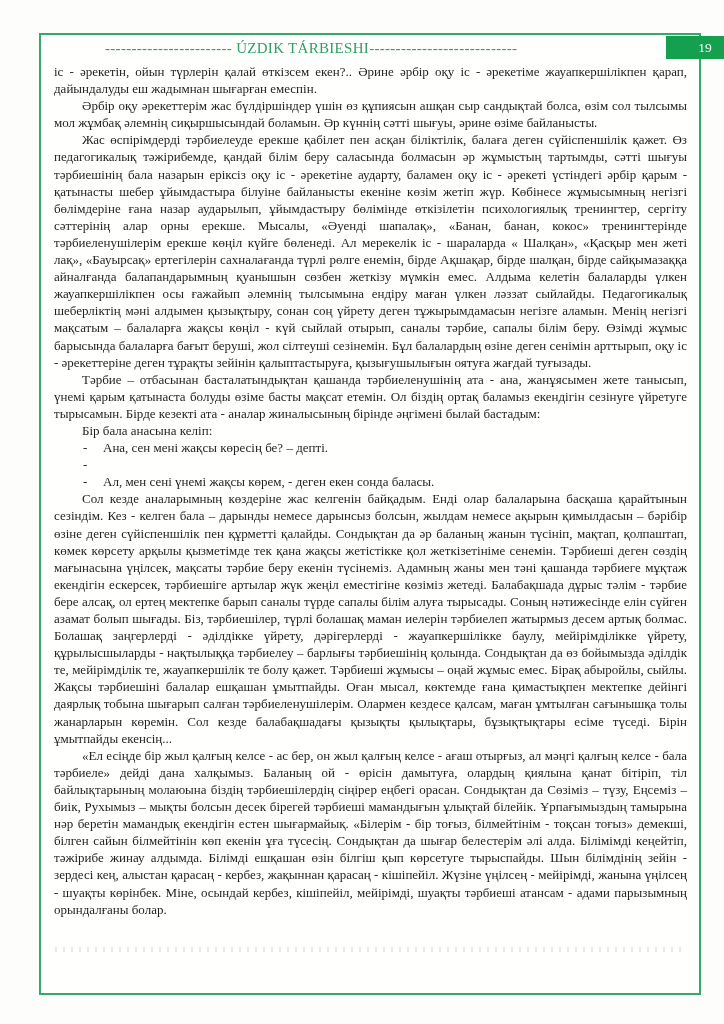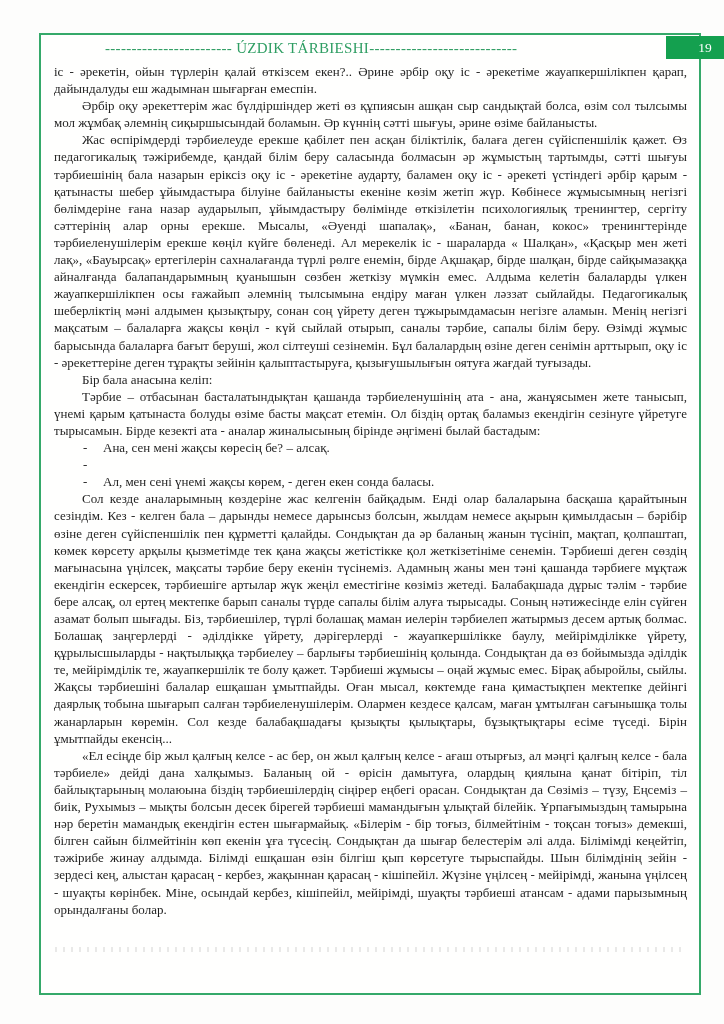--- a/index.html
+++ b/index.html
@@ -68,27 +68,27 @@
 </style>
 </head>
 <body>
 
 <div class="content-box">
 
   <div class="header-line"><span>------------------------</span><span> ÚZDIK TÁRBIESHI</span><span>----------------------------</span></div>
 
   <div class="body-text">
     <p class="p-plain">іс - әрекетін, ойын түрлерін қалай өткізсем екен?.. Әрине әрбір оқу іс - әрекетіме жауапкершілікпен қарап, дайындалуды еш жадымнан шығарған емеспін.</p>
-    <p class="p-indent">Әрбір оқу әрекеттерім жас бүлдіршіндер жеті өз құпиясын ашқан сыр сандықтай болса, өзім сол тылсымы мол жұмбақ әлемнің сиқыршысындай боламын. Әр күннің сәтті шығуы, әрине өзіме байланысты.</p>
+    <p class="p-indent">Әрбір оқу әрекеттерім жас бүлдіршіндер үшін өз құпиясын ашқан сыр сандықтай болса, өзім сол тылсымы мол жұмбақ әлемнің сиқыршысындай боламын. Әр күннің сәтті шығуы, әрине өзіме байланысты.</p>
     <p class="p-indent">Жас өспірімдерді тәрбиелеуде ерекше қабілет пен асқан біліктілік, балаға деген сүйіспеншілік қажет. Өз педагогикалық тәжірибемде, қандай білім беру саласында болмасын әр жұмыстың тартымды, сәтті шығуы тәрбиешінің бала назарын еріксіз оқу іс - әрекетіне аударту, баламен оқу іс - әрекеті үстіндегі әрбір қарым - қатынасты шебер ұйымдастыра білуіне байланысты екеніне көзім жетіп жүр. Көбінесе жұмысымның негізгі бөлімдеріне ғана назар аударылып, ұйымдастыру бөлімінде өткізілетін психологиялық тренингтер, сергіту сәттерінің алар орны ерекше. Мысалы, «Әуенді шапалақ», «Банан, банан, кокос» тренингтерінде тәрбиеленушілерім ерекше көңіл күйге бөленеді. Ал мерекелік іс - шараларда « Шалқан», «Қасқыр мен жеті лақ», «Бауырсақ» ертегілерін сахналағанда түрлі рөлге енемін, бірде Ақшақар, бірде шалқан, бірде сайқымазаққа айналғанда балапандарымның қуанышын сөзбен жеткізу мүмкін емес. Алдыма келетін балаларды үлкен жауапкершілікпен осы ғажайып әлемнің тылсымына ендіру маған үлкен ләззат сыйлайды. Педагогикалық шеберліктің мәні алдымен қызықтыру, сонан соң үйрету деген тұжырымдамасын негізге аламын. Менің негізгі мақсатым – балаларға жақсы көңіл - күй сыйлай отырып, саналы тәрбие, сапалы білім беру. Өзімді жұмыс барысында балаларға бағыт беруші, жол сілтеуші сезінемін. Бұл балалардың өзіне деген сенімін арттырып, оқу іс - әрекеттеріне деген тұрақты зейінін қалыптастыруға, қызығушылығын оятуға жағдай туғызады.</p>
+    <p class="p-indent">Тәрбие – отбасынан басталатындықтан қашанда тәрбиеленушінің ата - ана, жанұясымен жете танысып, үнемі қарым қатынаста болуды өзіме басты мақсат етемін. Ол біздің ортақ баламыз екендігін сезінуге үйретуге тырысамын. Бірде кезекті ата - аналар жиналысының бірінде әңгімені былай бастадым:</p>
     <p class="p-indent">Бір бала анасына келіп:</p>
-    <p class="p-indent">Тәрбие – отбасынан басталатындықтан қашанда тәрбиеленушінің ата - ана, жанұясымен жете танысып, үнемі қарым қатынаста болуды өзіме басты мақсат етемін. Ол біздің ортақ баламыз екендігін сезінуге үйретуге тырысамын. Бірде кезекті ата - аналар жиналысының бірінде әңгімені былай бастадым:</p>
     <div class="dialog-row">
         <span class="dialog-dash">-</span>
-        <span>Ана, сен мені жақсы көресің бе? – алсақ.</span>
+        <span>Ана, сен мені жақсы көресің бе? – депті.</span>
       </div>
     <div class="dialog-row">
         <span class="dialog-dash">-</span>
       </div>
     <div class="dialog-row">
         <span class="dialog-dash">-</span>
         <span>Ал, мен сені үнемі жақсы көрем, - деген екен сонда баласы.</span>
       </div>
     <p class="p-indent">Сол кезде аналарымның көздеріне жас келгенін байқадым. Енді олар балаларына басқаша қарайтынын сезіндім. Кез - келген бала – дарынды немесе дарынсыз болсын, жылдам немесе ақырын қимылдасын – бәрібір өзіне деген сүйіспеншілік пен құрметті қалайды. Сондықтан да әр баланың жанын түсініп, мақтап, қолпаштап, көмек көрсету арқылы қызметімде тек қана жақсы жетістікке қол жеткізетініме сенемін. Тәрбиеші деген сөздің мағынасына үңілсек, мақсаты тәрбие беру екенін түсінеміз. Адамның жаны мен тәні қашанда тәрбиеге мұқтаж екендігін ескерсек, тәрбиешіге артылар жүк жеңіл еместігіне көзіміз жетеді. Балабақшада дұрыс тәлім - тәрбие бере алсақ, ол ертең мектепке барып саналы түрде сапалы білім алуға тырысады. Соның нәтижесінде елін сүйген азамат болып шығады. Біз, тәрбиешілер, түрлі болашақ маман иелерін тәрбиелеп жатырмыз десем артық болмас. Болашақ заңгерлерді - әділдікке үйрету, дәрігерлерді - жауапкершілікке баулу, мейірімділікке үйрету, құрылысшыларды - нақтылыққа тәрбиелеу – барлығы тәрбиешінің қолында. Сондықтан да өз бойымызда әділдік те, мейірімділік те, жауапкершілік те болу қажет. Тәрбиеші жұмысы – оңай жұмыс емес. Бірақ абыройлы, сыйлы. Жақсы тәрбиешіні балалар ешқашан ұмытпайды. Оған мысал, көктемде ғана қимастықпен мектепке дейінгі даярлық тобына шығарып салған тәрбиеленушілерім. Олармен кездесе қалсам, маған ұмтылған сағынышқа толы жанарларын көремін. Сол кезде балабақшадағы қызықты қылықтары, бұзықтықтары есіме түседі. Бірін ұмытпайды екенсің...</p>
     <p class="p-indent">«Ел есіңде бір жыл қалғың келсе - ас бер, он жыл қалғың келсе - ағаш отырғыз, ал мәңгі қалғың келсе - бала тәрбиеле» дейді дана халқымыз. Баланың ой - өрісін дамытуға, олардың қиялына қанат бітіріп, тіл байлықтарының молаюына біздің тәрбиешілердің сіңірер еңбегі орасан. Сондықтан да Сөзіміз – түзу, Еңсеміз – биік, Рухымыз – мықты болсын десек бірегей тәрбиеші мамандығын ұлықтай білейік. Ұрпағымыздың тамырына нәр беретін мамандық екендігін естен шығармайық. «Білерім - бір тоғыз, білмейтінім - тоқсан тоғыз» демекші, білген сайын білмейтінін көп екенін ұға түсесің. Сондықтан да шығар белестерім әлі алда. Білімімді кеңейтіп, тәжірибе жинау алдымда. Білімді ешқашан өзін білгіш қып көрсетуге тырыспайды. Шын білімдінің зейін - зердесі кең, алыстан қарасаң - кербез, жақыннан қарасаң - кішіпейіл. Жүзіне үңілсең - мейірімді, жанына үңілсең - шуақты көрінбек. Міне, осындай кербез, кішіпейіл, мейірімді, шуақты тәрбиеші атансам - адами парызымның орындалғаны болар.</p>

